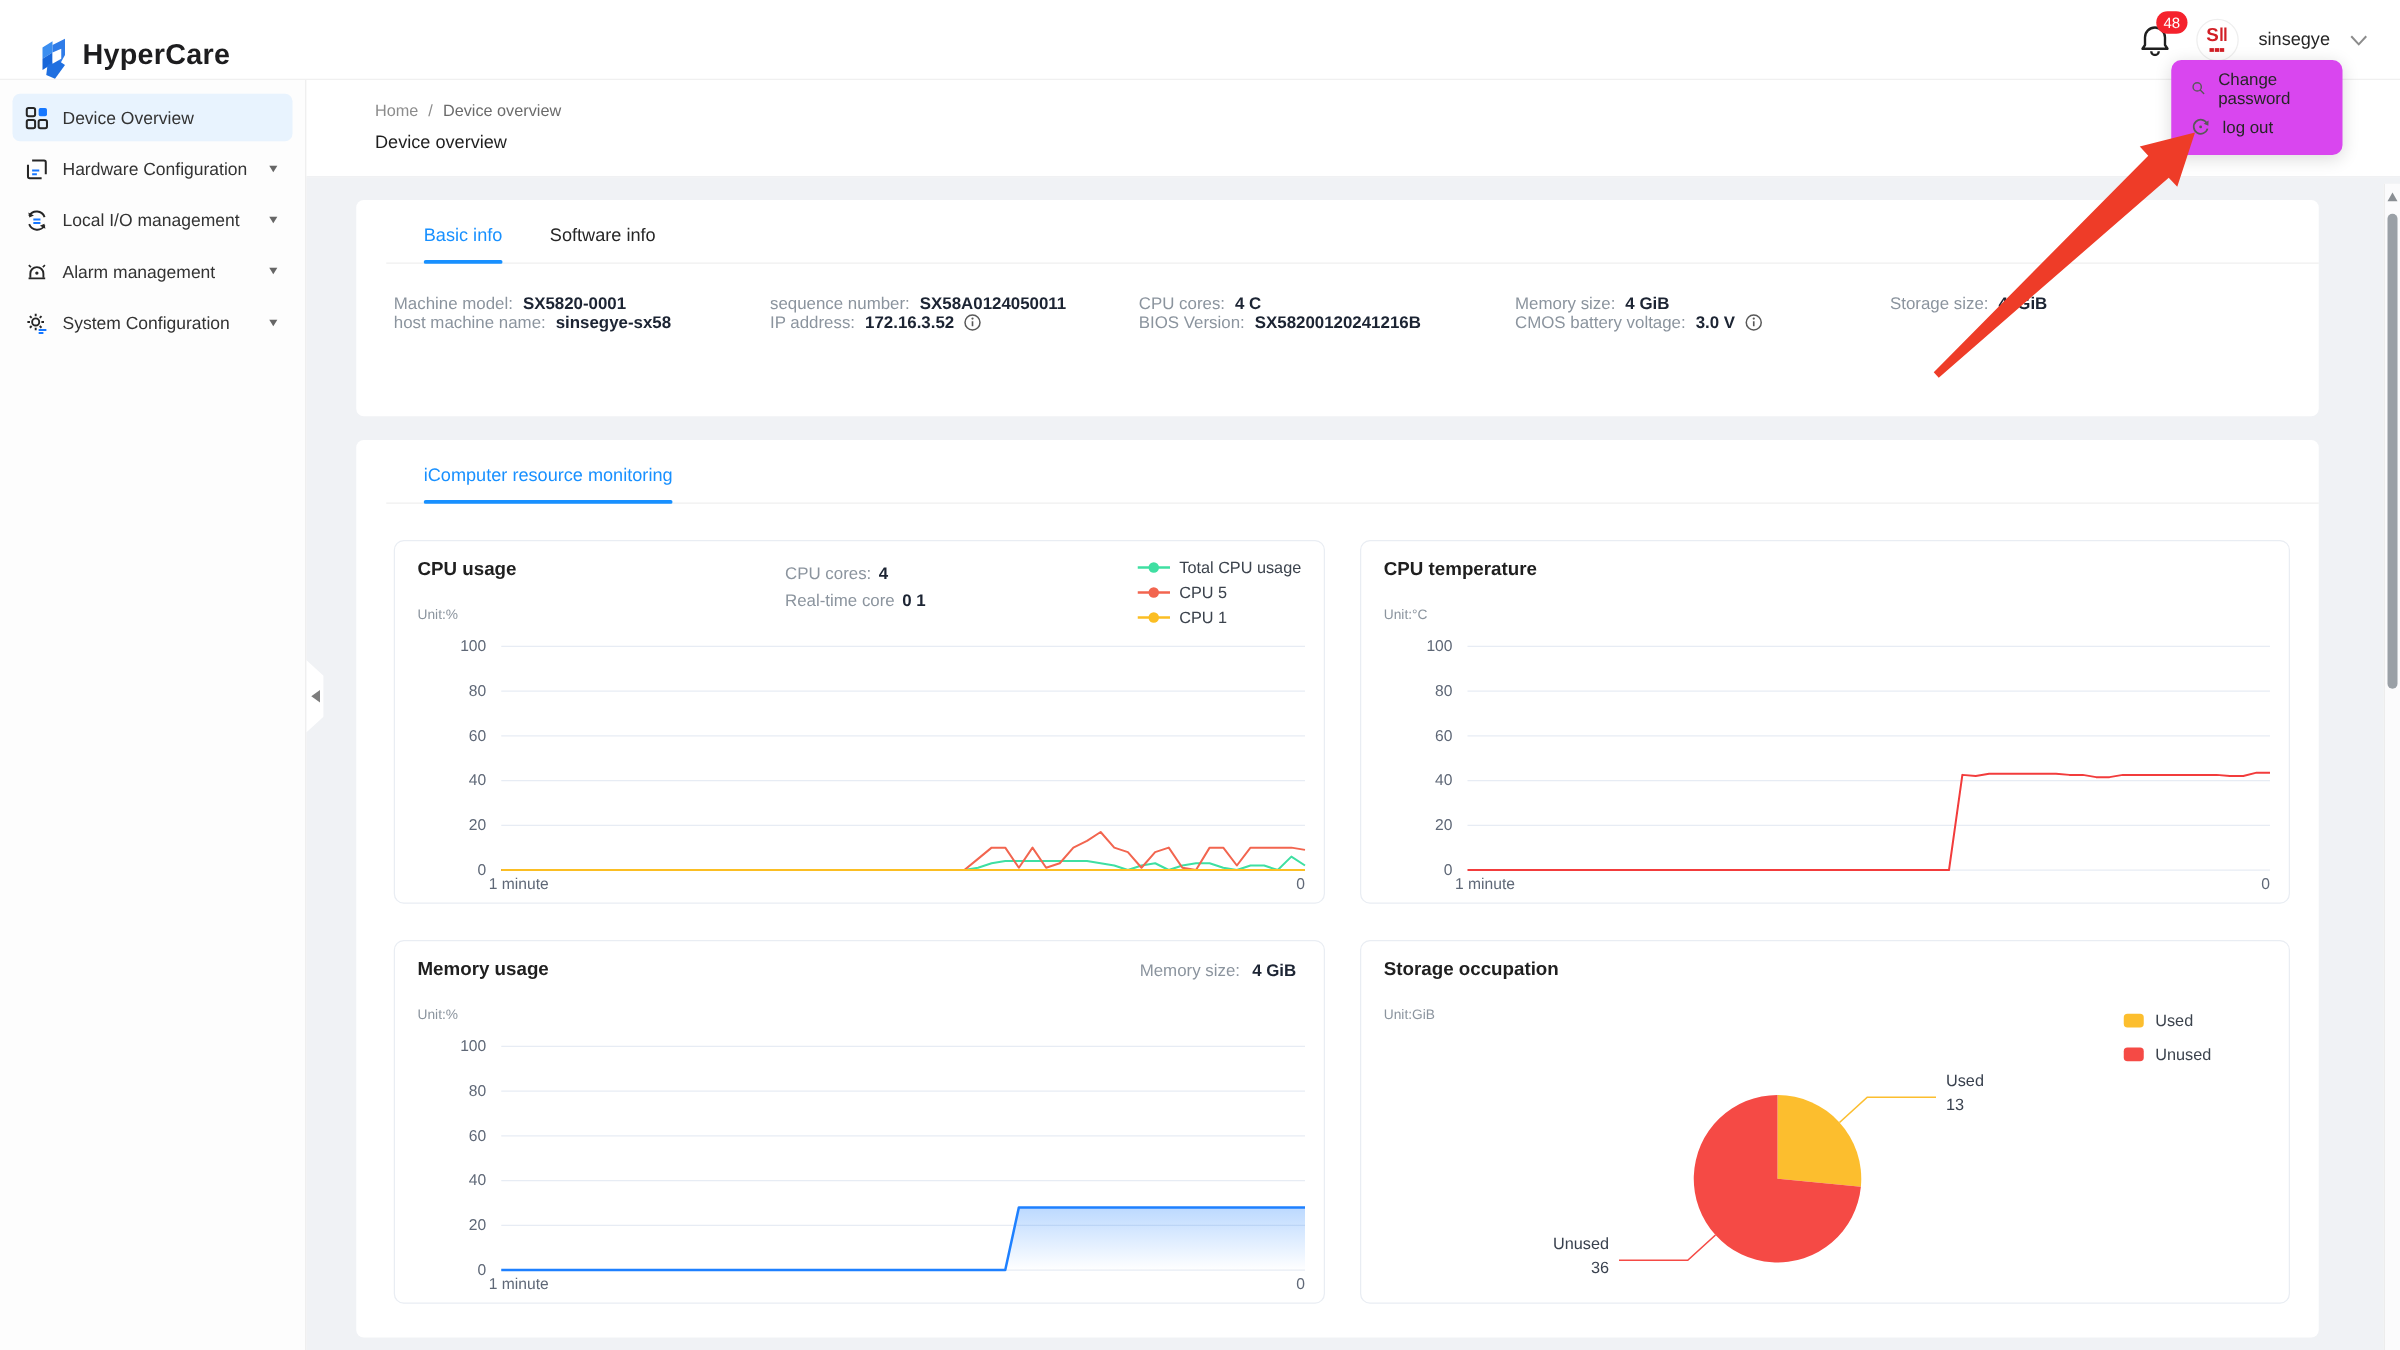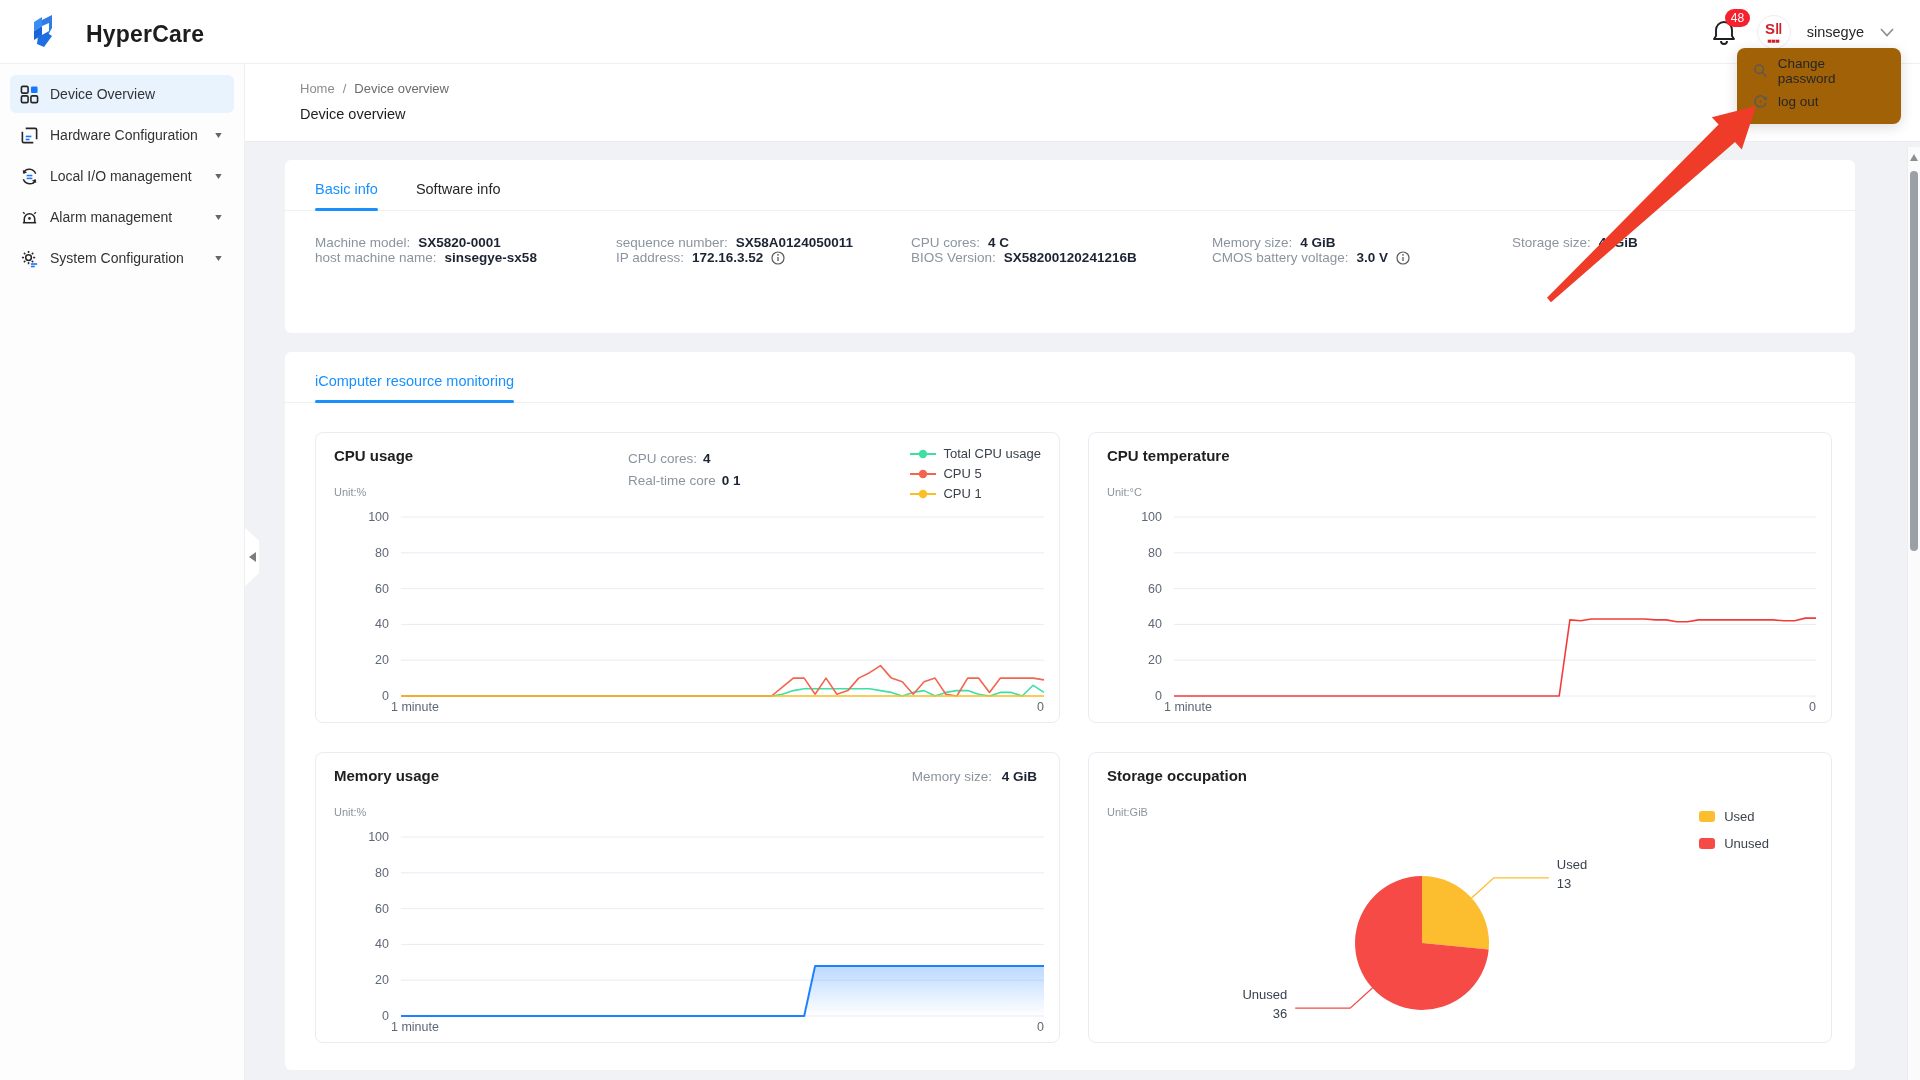--- a/index.html
+++ b/index.html
@@ -3,34 +3,34 @@
 <meta charset="utf-8">
 <style>
   * { margin:0; padding:0; box-sizing:border-box; }
   html,body { width:1920px; height:1080px; }
   body { font-family:"Liberation Sans", sans-serif; background:#f0f2f5; overflow:hidden; }
   .app { position:relative; width:1920px; height:1080px; overflow:hidden; }
 
   
   .header { position:absolute; top:0; left:0; width:1920px; height:64px; background:#fff;
             border-bottom:1px solid #f0f0f0; z-index:30; }
-  .logo { position:absolute; left:28px; top:14px; display:flex; align-items:center; gap:24px; }
+  .logo { position:absolute; left:28px; top:30px; display:flex; gap:4px; }
   .logo-text { font-size:23px; font-weight:700; color:#1d1d1f; letter-spacing:.2px; }
   .header-right { position:absolute; right:26px; top:0; height:64px; display:flex; align-items:center; gap:16px; }
   .bell-wrap { position:relative; width:30px; height:30px; cursor:pointer; }
   .badge { position:absolute; top:-8px; left:14px; background:#f5222d; color:#fff; font-size:12px;
            line-height:18px; padding:0 6px; border-radius:10px; font-weight:400; }
   .avatar { width:34px; height:34px; border-radius:50%; background:#fff; border:1px solid #eee;
             display:flex; flex-direction:column; align-items:center; justify-content:center; cursor:pointer; overflow:hidden; }
   .avatar b { color:#d21f26; font-size:15px; line-height:14px; font-weight:800; }
   .avatar i { color:#d21f26; font-size:5px; font-style:normal; line-height:6px; letter-spacing:.5px; }
   .username { font-size:14.5px; color:#262626; cursor:pointer; }
 
   
-  .user-menu { position:absolute; left:1737px; top:48px; width:164px; background:#a16207; border-radius:8px;
+  .user-menu { position:absolute; left:1737px; top:48px; width:137px; background:#d946ef; border-radius:8px;
                box-shadow:0 3px 14px rgba(0,0,0,.14); padding:7px 0; z-index:40; }
   .user-menu .mi { display:flex; align-items:center; gap:10px; height:31px; padding:0 16px;
                    font-size:13.5px; color:#262626; cursor:pointer; }
 
   
   .sidebar { position:absolute; top:64px; left:0; width:245px; height:1016px; background:#fdfdfd;
              border-right:1px solid #efefef; z-index:20; padding-top:8px; }
   .side-item { display:flex; align-items:center; gap:11px; height:38px; margin:3px 10px; padding:0 10px;
                border-radius:6px; font-size:14px; color:#333; cursor:pointer; }
   .side-item.active { background:#e8f3fe; }
@@ -46,21 +46,21 @@
                 border-bottom:1px solid #ebedf0; z-index:10; }
   .crumbs { position:absolute; left:55px; top:17px; font-size:13px; color:#8c8c8c; display:flex; gap:8px; }
   .crumbs .cur { color:#6b6b6b; }
   .page-title { position:absolute; left:55px; top:42px; font-size:14.5px; color:#1f1f1f; }
 
   
   .card { position:absolute; background:#fff; border-radius:6px; }
   .basic-card { left:285px; top:160px; width:1570px; height:173px; }
   .monitor-card { left:285px; top:352px; width:1570px; height:718px; }
 
-  .tabrow { display:flex; gap:38px; padding:21px 30px 0; border-bottom:1px solid #f0f0f0; }
+  .tabrow { display:flex; gap:38px; padding:21px 30px 0; border-bottom:1px solid #f0f0f0;margin-left:24px; }
   .tab { font-size:14.5px; color:#262626; padding-bottom:13px; cursor:pointer; position:relative; }
   .tab.active { color:#1890ff; }
   .tab.active::after { content:""; position:absolute; left:0; right:0; bottom:-1px; height:3px; background:#1890ff; border-radius:2px; }
 
   .fields { margin:24px 30px 0; display:grid; grid-template-columns:301px 295px 301px 300px 1fr;
             font-size:13.5px; }
   .fld { display:flex; align-items:center; gap:8px; white-space:nowrap; }
   .fld .lb { color:#8b949e; }
   .fld .vl { color:#1c2433; font-weight:700; }
   .info-i { display:inline-flex; }

